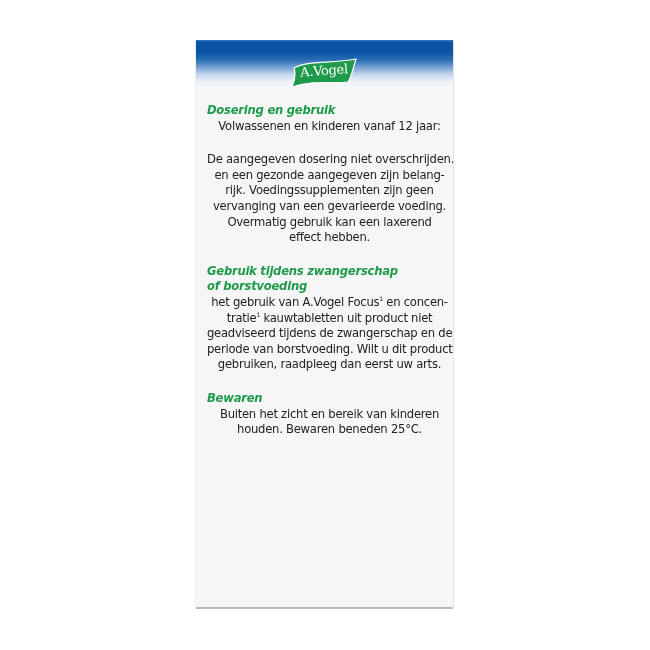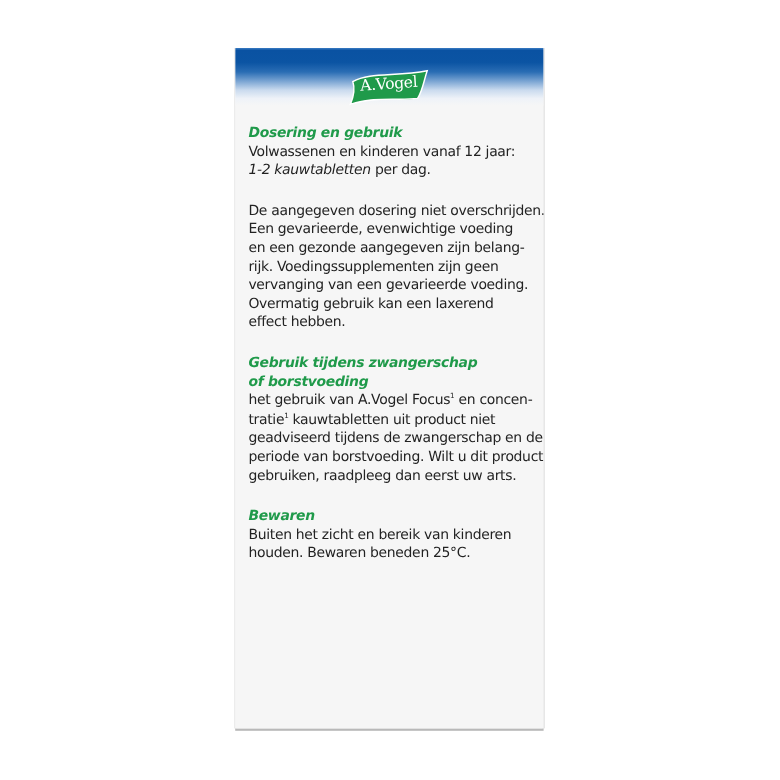--- a/index.html
+++ b/index.html
@@ -82,20 +82,21 @@
     }
     .heading {
       color: #1f9a4a;
       font-weight: bold;
       display: block;
       font-style: italic;
     }
     .line {
       display: block;
       white-space: nowrap;
+      text-align: center;
     }
     .italic {
       font-style: italic;
     }
     sup {
       font-size: 6px;
       line-height: 0;
       vertical-align: 5px;
     }
   </style>
@@ -110,26 +111,24 @@
       <path d="M4 10 C 18 2, 40 6, 66 1 C 63 10, 62 18, 58 24 C 42 26, 22 22, 2 29 C 5 22, 6 16, 4 10 Z" fill="#1f9a4a" stroke="#ffffff" stroke-width="1.2"></path>
     </svg>
     <div class="logo-text">A.Vogel</div>
   </div>
 
   <div class="content">
 
     <div class="section">
       <span class="heading">Dosering en gebruik</span>
       <span class="line">Volwassenen en kinderen vanaf 12 jaar:</span>
-      <span class="line"><span class="italic">1-2 kauwtabletten</span><span> per dag.</span></span>
     </div>
 
     <div class="section">
       <span class="line">De aangegeven dosering niet overschrijden.</span>
-      <span class="line">Een gevarieerde, evenwichtige voeding</span>
       <span class="line">en een gezonde aangegeven zijn belang-</span>
       <span class="line">rijk. Voedingssupplementen zijn geen</span>
       <span class="line">vervanging van een gevarieerde voeding.</span>
       <span class="line">Overmatig gebruik kan een laxerend</span>
       <span class="line">effect hebben.</span>
     </div>
 
     <div class="section">
       <span class="heading">Gebruik tijdens zwangerschap</span>
       <span class="heading">of borstvoeding</span>

